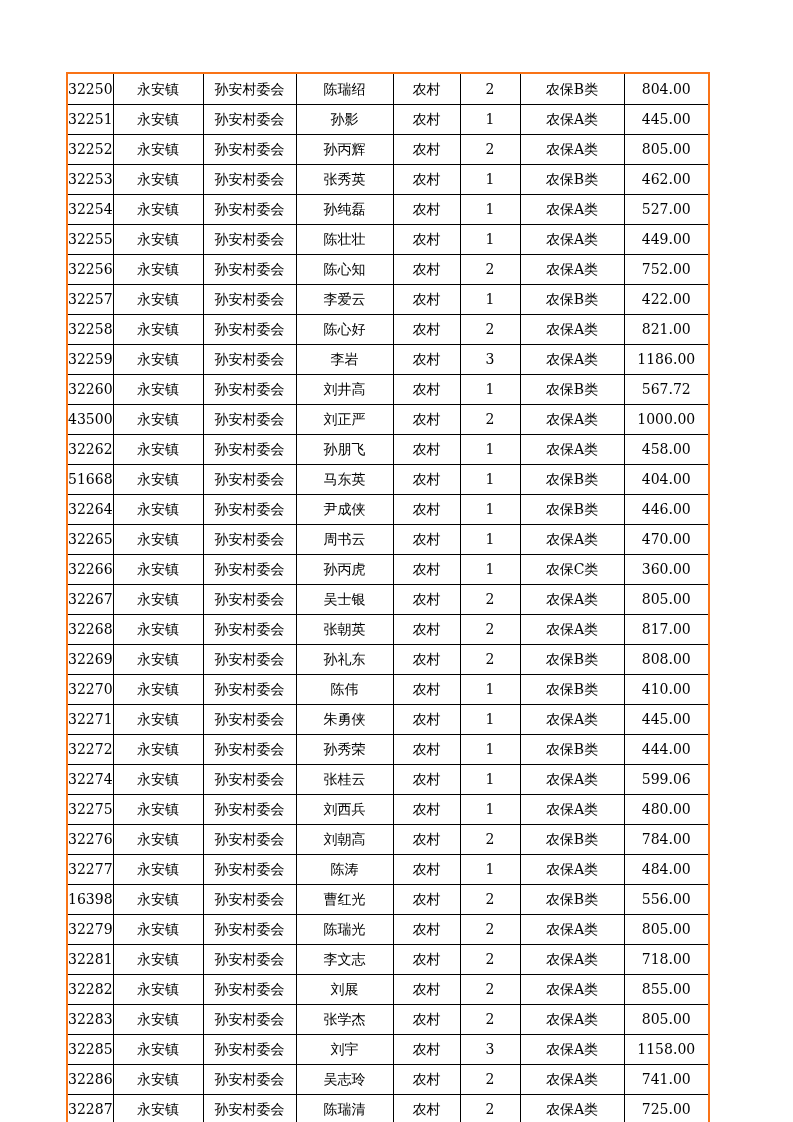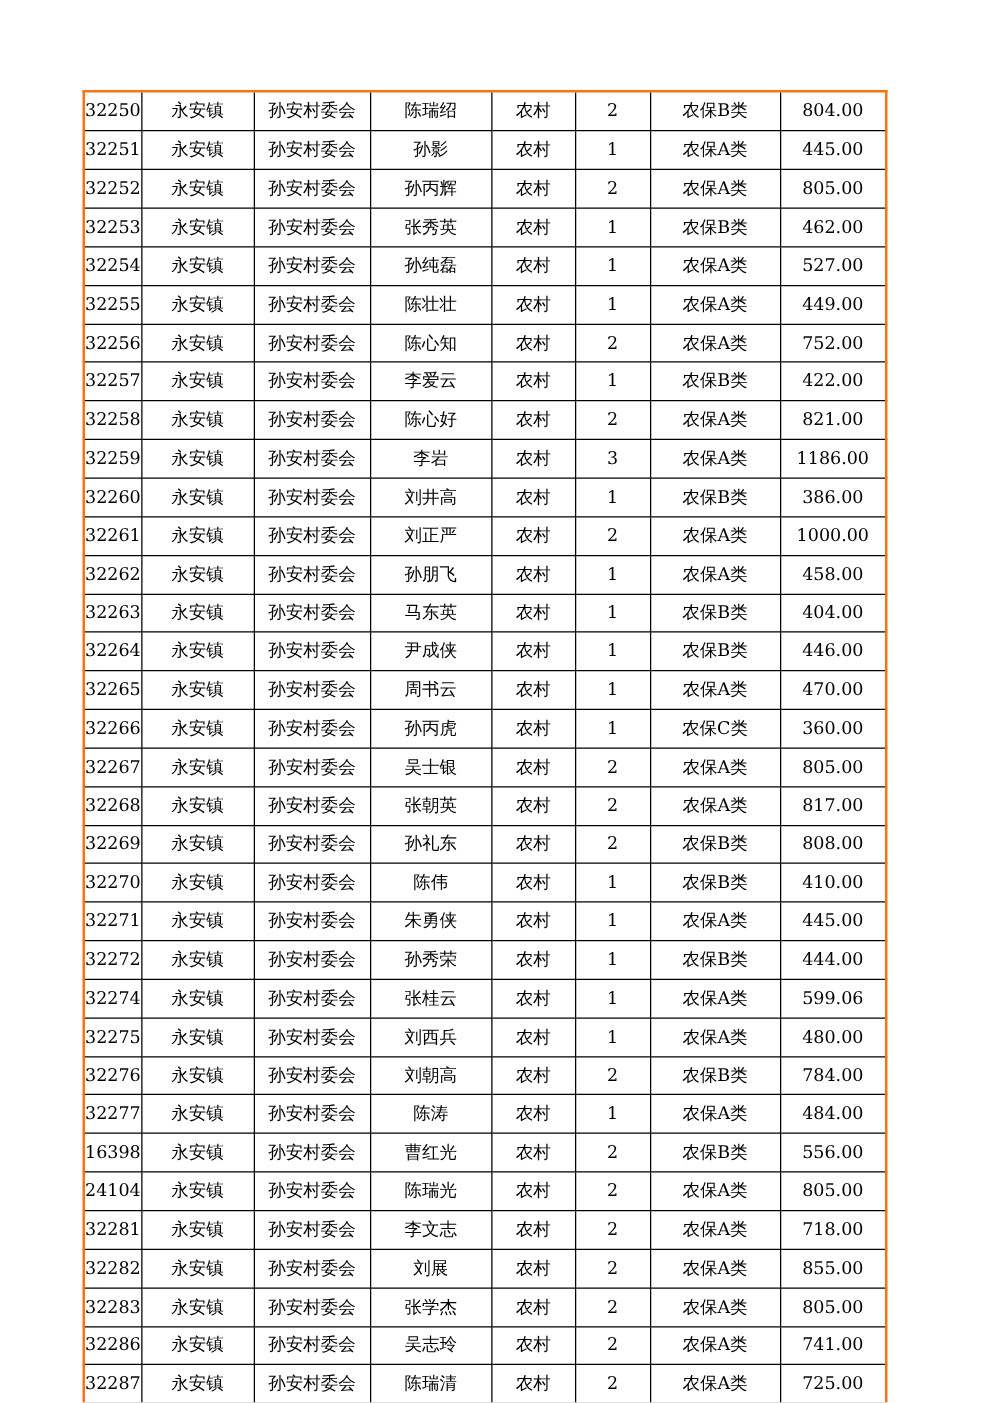--- a/index.html
+++ b/index.html
@@ -162,44 +162,44 @@
           <td>1186.00</td>
         </tr>
         <tr>
           <td>32260</td>
           <td>永安镇</td>
           <td>孙安村委会</td>
           <td>刘井高</td>
           <td>农村</td>
           <td>1</td>
           <td>农保B类</td>
-          <td>386.00</td>
-        </tr>
-        <tr>
-          <td>32261</td>
+          <td>567.72</td>
+        </tr>
+        <tr>
+          <td>43500</td>
           <td>永安镇</td>
           <td>孙安村委会</td>
           <td>刘正严</td>
           <td>农村</td>
           <td>2</td>
           <td>农保A类</td>
           <td>1000.00</td>
         </tr>
         <tr>
           <td>32262</td>
           <td>永安镇</td>
           <td>孙安村委会</td>
           <td>孙朋飞</td>
           <td>农村</td>
           <td>1</td>
           <td>农保A类</td>
           <td>458.00</td>
         </tr>
         <tr>
-          <td>32263</td>
+          <td>51668</td>
           <td>永安镇</td>
           <td>孙安村委会</td>
           <td>马东英</td>
           <td>农村</td>
           <td>1</td>
           <td>农保B类</td>
           <td>404.00</td>
         </tr>
         <tr>
           <td>32264</td>
@@ -335,21 +335,21 @@
           <td>16398</td>
           <td>永安镇</td>
           <td>孙安村委会</td>
           <td>曹红光</td>
           <td>农村</td>
           <td>2</td>
           <td>农保B类</td>
           <td>556.00</td>
         </tr>
         <tr>
-          <td>24104</td>
+          <td>32279</td>
           <td>永安镇</td>
           <td>孙安村委会</td>
           <td>陈瑞光</td>
           <td>农村</td>
           <td>2</td>
           <td>农保A类</td>
           <td>805.00</td>
         </tr>
         <tr>
           <td>32281</td>
@@ -373,20 +373,30 @@
         </tr>
         <tr>
           <td>32283</td>
           <td>永安镇</td>
           <td>孙安村委会</td>
           <td>张学杰</td>
           <td>农村</td>
           <td>2</td>
           <td>农保A类</td>
           <td>805.00</td>
+        </tr>
+        <tr>
+          <td>32285</td>
+          <td>永安镇</td>
+          <td>孙安村委会</td>
+          <td>刘宇</td>
+          <td>农村</td>
+          <td>3</td>
+          <td>农保A类</td>
+          <td>1158.00</td>
         </tr>
         <tr>
           <td>32286</td>
           <td>永安镇</td>
           <td>孙安村委会</td>
           <td>吴志玲</td>
           <td>农村</td>
           <td>2</td>
           <td>农保A类</td>
           <td>741.00</td>

